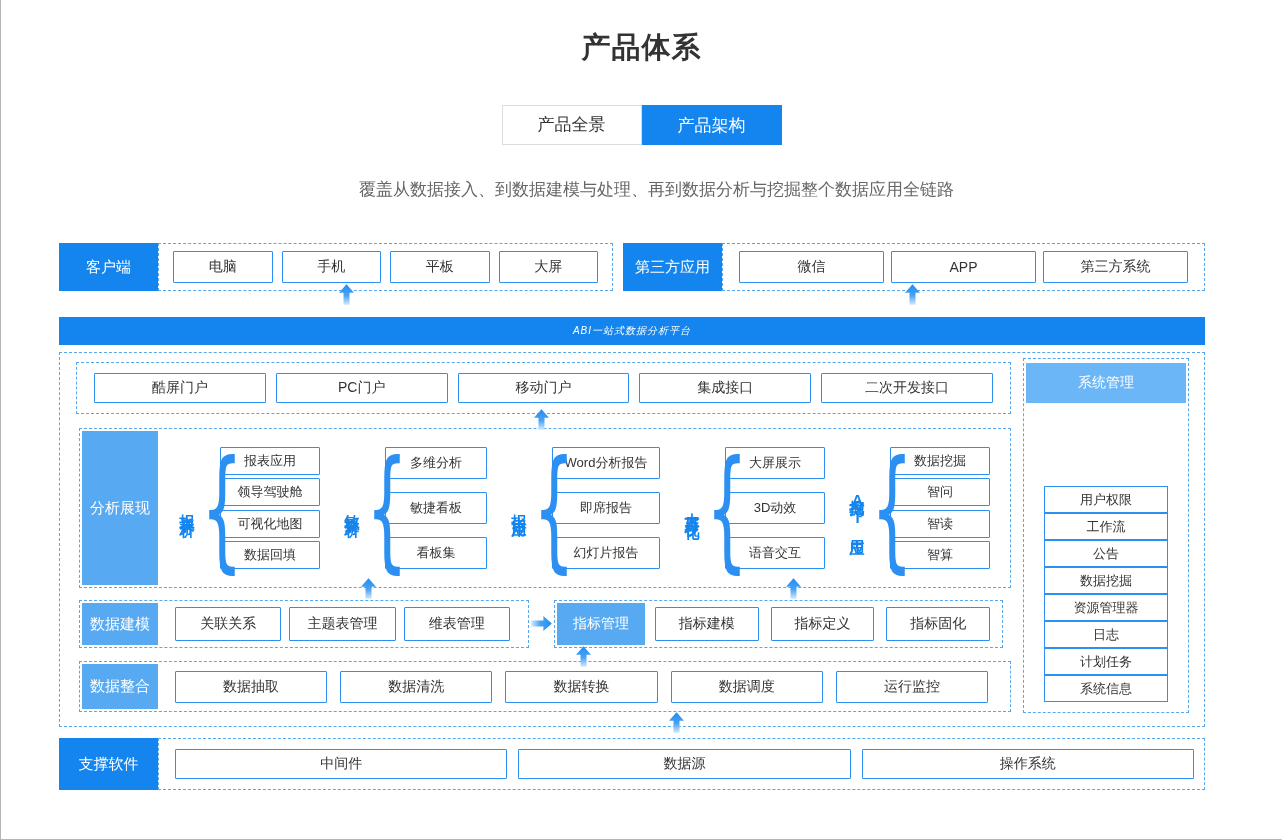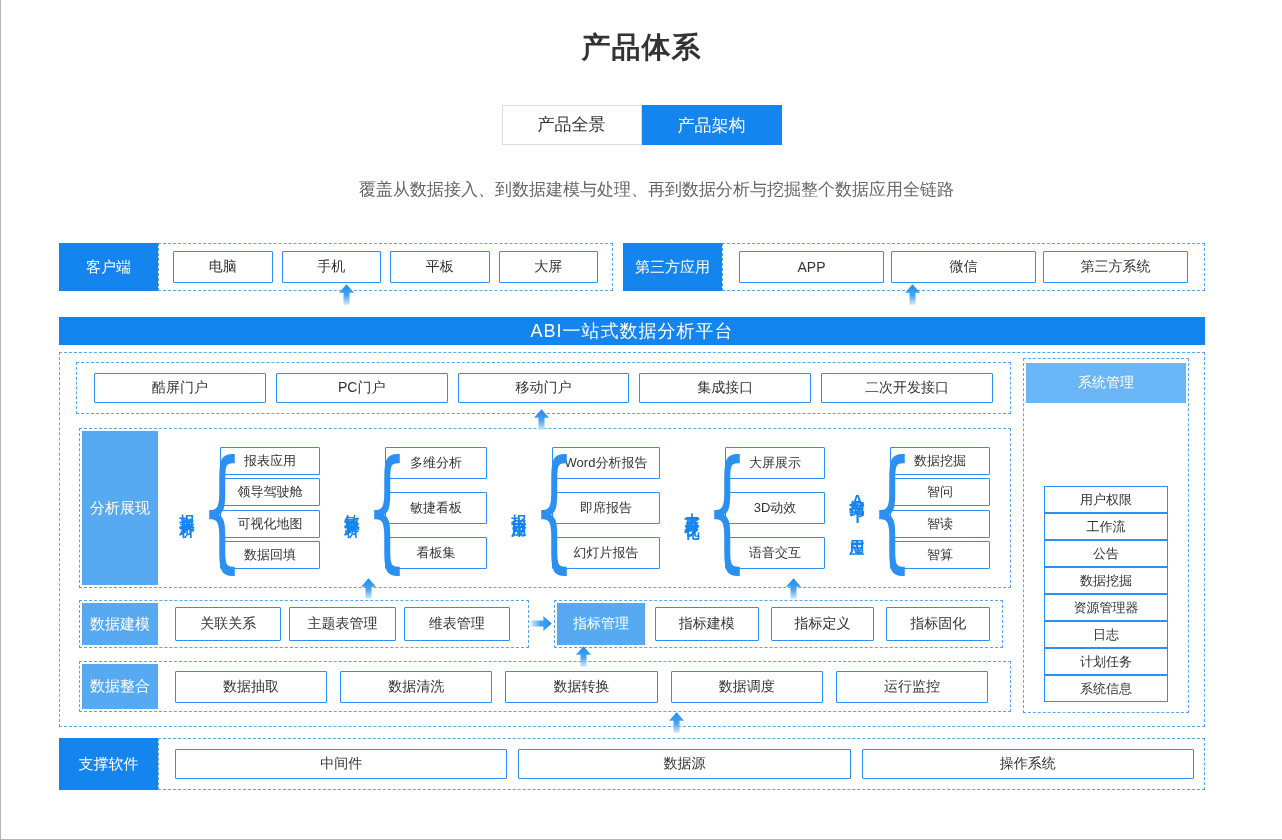--- a/index.html
+++ b/index.html
@@ -20,21 +20,21 @@
   .tab{width:140px;height:40px;line-height:38px;text-align:center;font-size:17px;color:#333;background:#fff;border:1px solid #dcdcdc;box-sizing:border-box;cursor:pointer;}
   .tab.active{background:var(--primary);color:#fff;border:1px solid var(--primary);line-height:40px;}
   .subtitle{margin:33px 0 0 0;text-align:center;font-size:17px;color:#666;padding-left:30px;}
 
   .abs{position:absolute;box-sizing:border-box;}
   .solid-label{background:var(--primary);color:#fff;font-size:15px;display:flex;align-items:center;justify-content:center;}
   .light-label{background:var(--light);color:#fff;font-size:15px;display:flex;align-items:center;justify-content:center;}
   .dash{border:1px dashed var(--dashed);}
   .hflex{display:flex;align-items:center;}
   .wbox{flex:1;background:#fff;border:1px solid var(--boxborder);border-radius:1px;display:flex;align-items:center;justify-content:center;font-size:14px;color:#333;white-space:nowrap;}
-  .banner{background:var(--primary);color:#fff;font-size:18px;display:flex;align-items:center;justify-content:center;letter-spacing:1px;}
+  .banner{background:var(--primary);color:#fff;font-size:10px;display:flex;align-items:center;justify-content:center;letter-spacing:1px;font-style:italic;}
 
   
   .groups{position:absolute;left:0;top:0;width:100%;height:100%;display:flex;align-items:center;padding-left:99px;gap:24px;box-sizing:border-box;}
   .group{display:flex;align-items:center;}
   .vname{writing-mode:vertical-rl;text-orientation:upright;color:var(--primary);font-weight:bold;font-size:15px;letter-spacing:3px;line-height:17px;white-space:nowrap;}
   .brace{width:20px;text-align:center;color:var(--boxborder);font-size:132px;line-height:120px;transform:scaleX(.5);transform-origin:center;font-family:"DejaVu Sans",sans-serif;}
   .brace::before{content:"{";}
   .bcol{display:flex;flex-direction:column;justify-content:space-between;height:122px;margin-left:4px;}
   .bcol .sbox{background:#fff;border:1px solid var(--boxborder);border-radius:1px;display:flex;align-items:center;justify-content:center;font-size:13px;color:#333;white-space:nowrap;}
   .g4 .sbox{height:26px;}
@@ -69,22 +69,22 @@
 <div class="abs solid-label" style="left:58px;top:243px;width:99px;height:48px">客户端</div>
 <div class="abs dash hflex" style="left:157px;top:243px;width:455px;height:48px;padding:0 14px;gap:9px">
   <div class="wbox" style="height:30px">电脑</div>
   <div class="wbox" style="height:30px">手机</div>
   <div class="wbox" style="height:30px">平板</div>
   <div class="wbox" style="height:30px">大屏</div>
 </div>
 
 <div class="abs solid-label" style="left:622px;top:243px;width:99px;height:48px">第三方应用</div>
 <div class="abs dash hflex" style="left:721px;top:243px;width:483px;height:48px;padding:0 16px;gap:7px">
+  <div class="wbox" style="height:30px">微信</div>
   <div class="wbox" style="height:30px">APP</div>
-  <div class="wbox" style="height:30px">微信</div>
   <div class="wbox" style="height:30px">第三方系统</div>
 </div>
 
 <div class="abs banner" style="left:58px;top:317px;width:1146px;height:28px">ABI一站式数据分析平台</div>
 
 <div class="abs dash" style="left:58px;top:352px;width:1146px;height:375px"></div>
 
 <div class="abs dash hflex" style="left:75px;top:362px;width:935px;height:52px;padding:0 17px;gap:10px">
   <div class="wbox" style="height:28px">酷屏门户</div>
   <div class="wbox" style="height:28px">PC门户</div>

